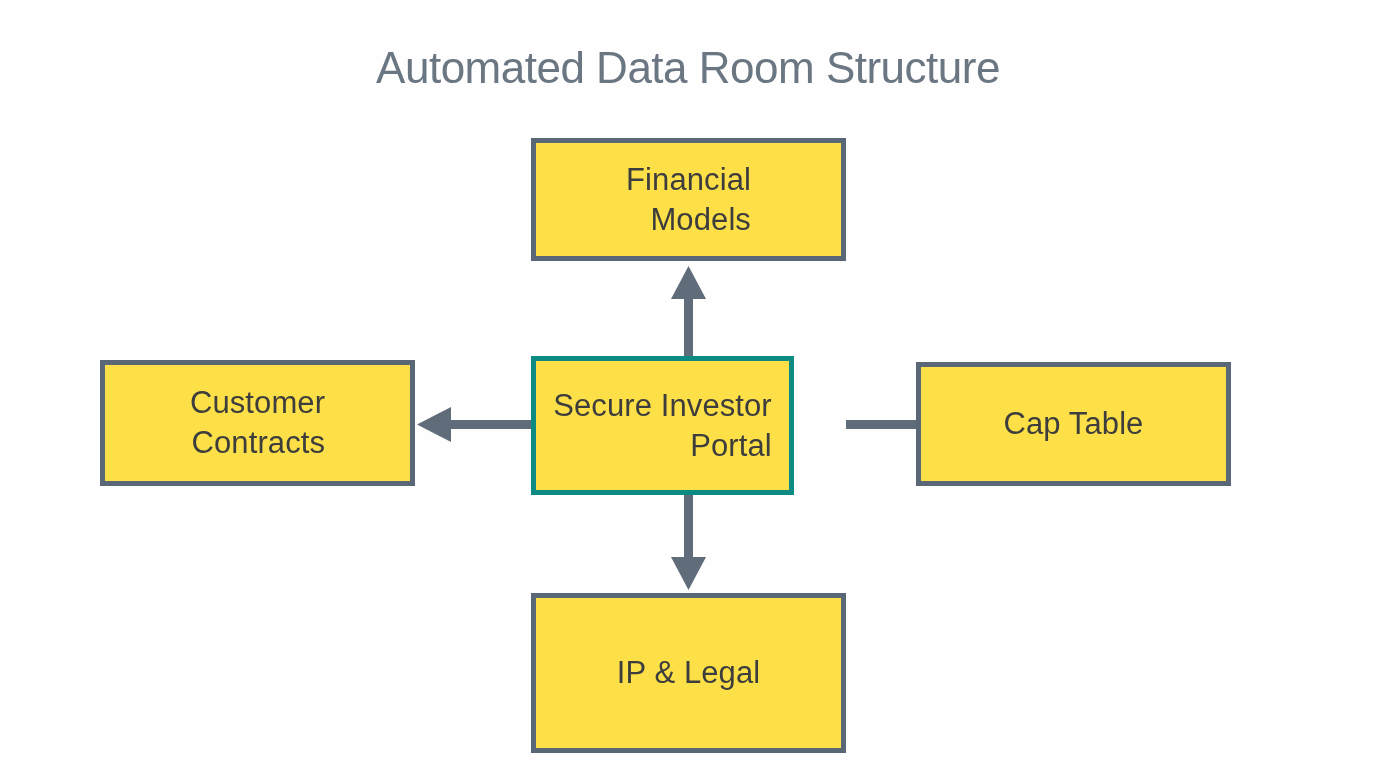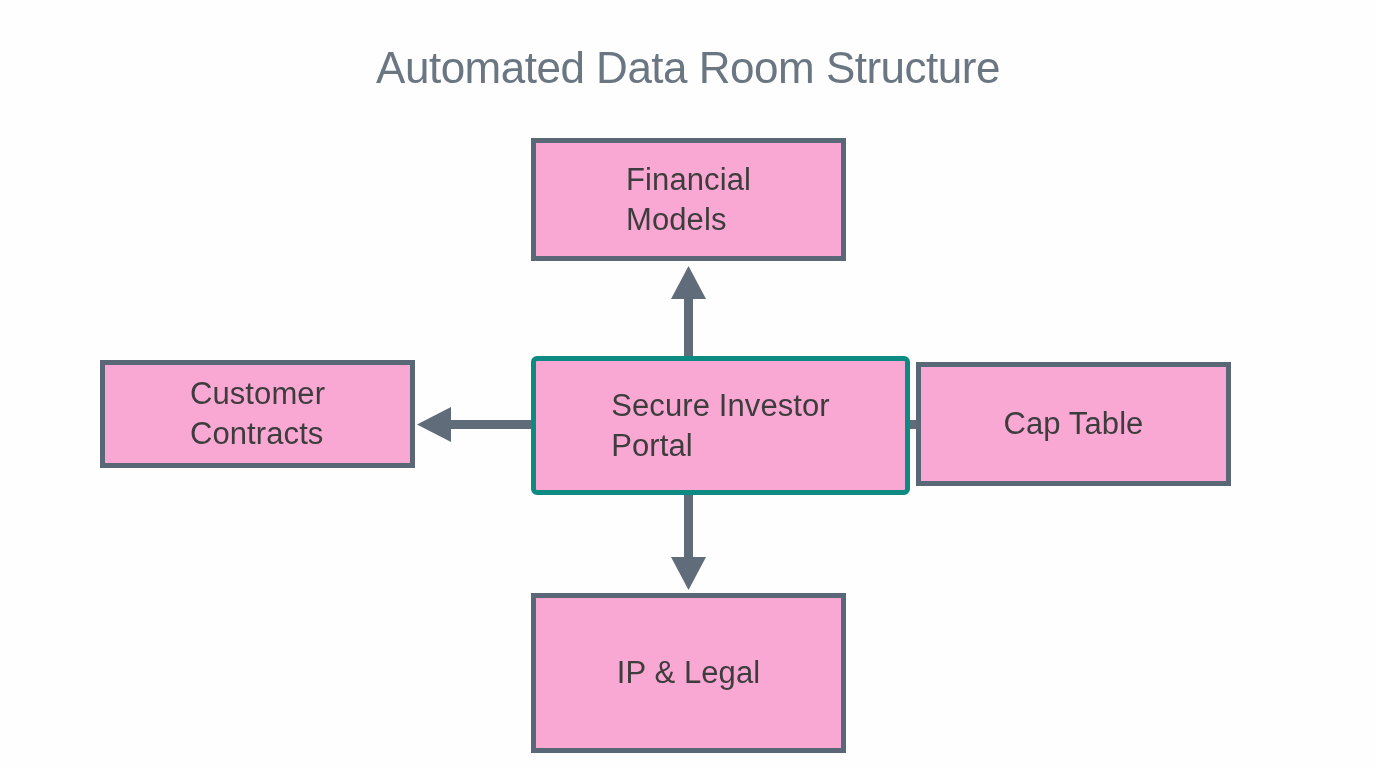--- a/index.html
+++ b/index.html
@@ -37,45 +37,45 @@
     letter-spacing: -0.5px;
     color: #6b7683;
     line-height: 1.1;
     white-space: nowrap;
   }
 
   
   .node {
     position: absolute;
     box-sizing: border-box;
-    background: #f9a8d4;
+    background: #fde047;
     border: 5px solid #5a6776;
     display: flex;
     align-items: center;
     justify-content: center;
-    text-align: left;
+    text-align: right;
   }
   .node-label {
     font-size: 31px;
     font-weight: 400;
     color: #3d3d3d;
     line-height: 1.28;
     letter-spacing: 0.1px;
     white-space: pre-line;
     padding: 0 10px;
   }
 
   .node-center {
     border-color: #0d8b83;
   }
 
   
   #node-financial-models { left: 531px;  top: 138px; width: 315px; height: 123px; }
-  #node-customer-contracts { left: 100px; top: 360px; width: 315px; height: 108px; }
-  #node-secure-portal     { left: 531px;  top: 356px; width: 379px; height: 139px; border-radius: 6px; }
+  #node-customer-contracts { left: 100px; top: 360px; width: 315px; height: 126px; }
+  #node-secure-portal     { left: 531px;  top: 356px; width: 263px; height: 139px; }
   #node-cap-table         { left: 916px;  top: 362px; width: 315px; height: 124px; }
   #node-ip-legal          { left: 531px;  top: 593px; width: 315px; height: 160px; }
 
   
   #arrow-layer {
     position: absolute;
     left: 0;
     top: 0;
     width: 1376px;
     height: 768px;

